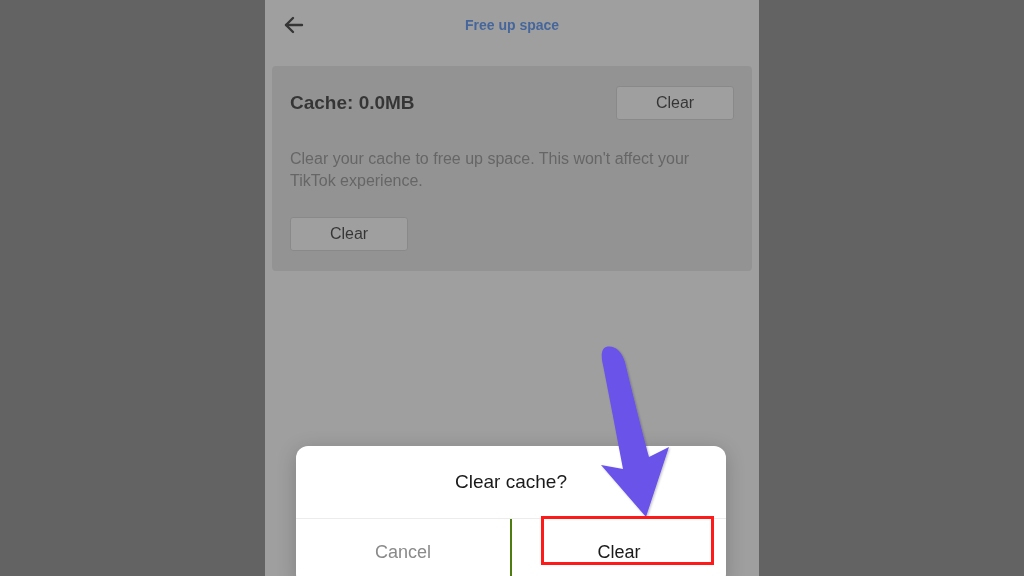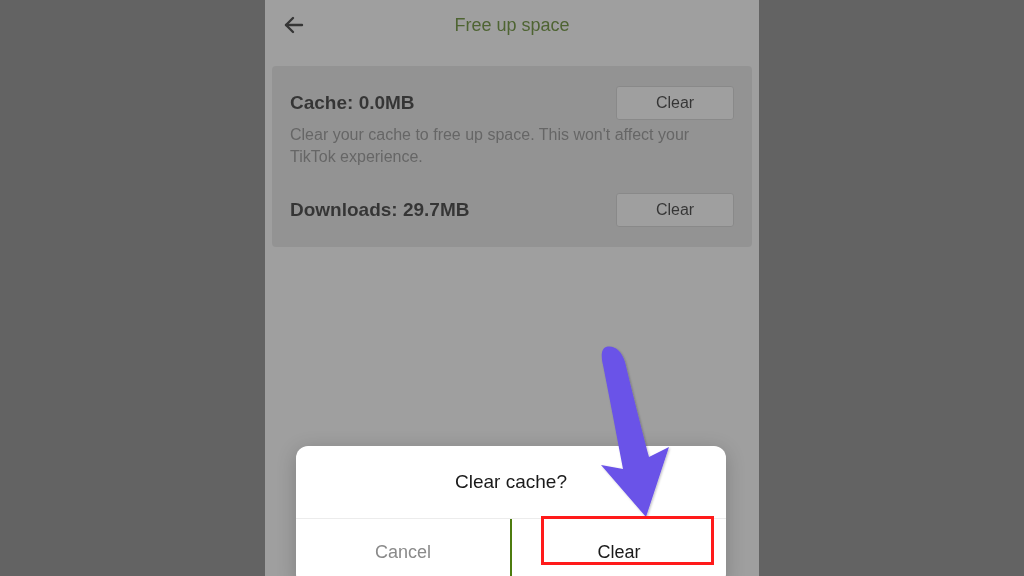--- a/index.html
+++ b/index.html
@@ -31,23 +31,23 @@
       left: 14px;
       top: 10px;
       width: 30px;
       height: 30px;
       display: flex;
       align-items: center;
       justify-content: center;
       cursor: pointer;
     }
     .title {
-      font-size: 18px;
-      font-weight: 400;
-      color: #4d7c0f;
+      font-size: 14px;
+      font-weight: 700;
+      color: #3b82f6;
     }
     .card {
       margin: 16px 7px 0 7px;
       background: #e5e5e5;
       border-radius: 4px;
       padding: 20px 18px;
     }
     .row {
       display: flex;
       justify-content: space-between;
@@ -65,21 +65,21 @@
       background: #fff;
       border-radius: 3px;
       font-size: 16px;
       color: #161616;
       display: flex;
       align-items: center;
       justify-content: center;
       cursor: pointer;
     }
     .desc {
-      margin-top: 4px;
+      margin-top: 28px;
       font-size: 16px;
       color: #808080;
       line-height: 1.35;
     }
     .section2 {
       margin-top: 26px;
     }
     .overlay {
       position: absolute;
       left: 0; top: 0;
@@ -161,21 +161,20 @@
 
   <div class="card">
     <div class="row">
       <div class="row-title">Cache: 0.0MB</div>
       <div class="clear-btn">Clear</div>
     </div>
     <div class="desc">Clear your cache to free up space. This won't affect your TikTok experience.</div>
 
     <div class="section2">
       <div class="row">
-        <div class="row-title">Downloads: 29.7MB</div>
         <div class="clear-btn">Clear</div>
       </div>
     </div>
   </div>
 </div>
 
 <div class="overlay"></div>
 
 <div class="dialog">
   <div class="dialog-title">Clear cache?</div>

